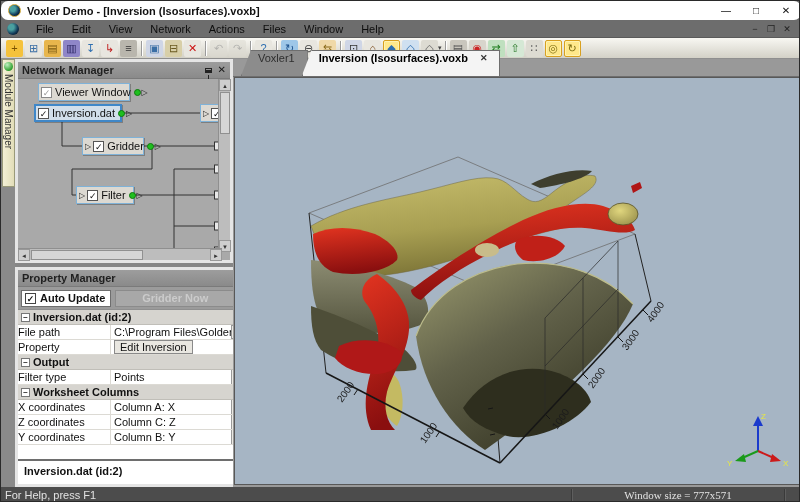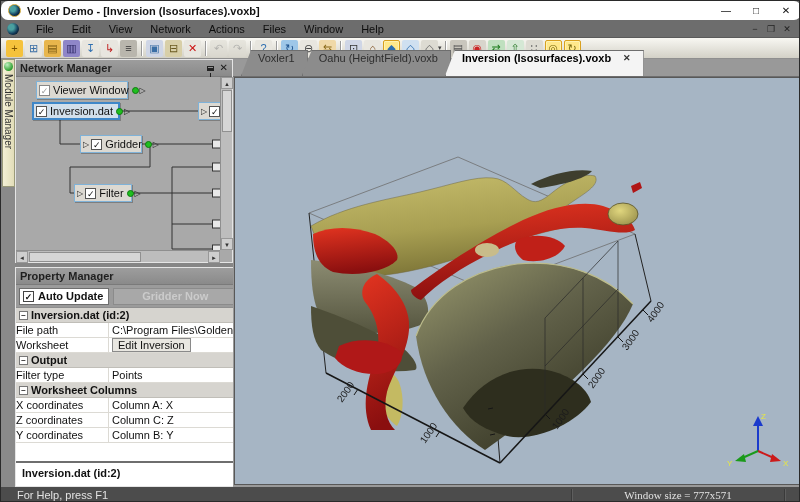--- a/index.html
+++ b/index.html
@@ -24,21 +24,21 @@
   .tbtn.disabled{opacity:.55;}
   .tsep{width:1px;height:15px;background:#9a9a9a;margin:0 3px;box-shadow:1px 0 0 #fff;}
   .caret{font-size:7px;color:#444;margin-left:-1px;}
   
   .content{position:absolute;left:0;top:58px;width:800px;height:428px;background:#868686;}
   .dockstrip{position:absolute;left:0;top:0;width:14px;height:428px;background:#8a8a8a;}
   .modtab{position:absolute;left:1px;top:0;width:13px;height:128px;background:linear-gradient(90deg,#f4f0d6,#e2ddb8);border:1px solid #9a9a7a;display:flex;flex-direction:column;align-items:center;}
   .modtab .sphere{width:9px;height:9px;border-radius:50%;margin:2px 0 3px;background:radial-gradient(circle at 35% 30%,#bff0bf,#2f9f2f 70%,#156015);}
   .modtab .vtext{writing-mode:vertical-rl;font-size:10px;color:#333;letter-spacing:0px;}
   
-  .panel{position:absolute;background:#a9a9a9;border:1px solid #e5e5e5;}
+  .panel{position:absolute;background:#a9a9a9;border:3px solid #e5e5e5;}
   .phead{height:17px;background:linear-gradient(#9d9d9d,#8a8a8a);display:flex;align-items:center;padding:0 4px;border-bottom:1px solid #7a7a7a;}
   .phead .ptitle{font-size:11px;font-weight:bold;color:#1f1f1f;}
   .phead .ptools{margin-left:auto;display:flex;align-items:center;gap:6px;}
   .pin{width:7px;height:5px;border:1px solid #222;border-bottom:3px solid #222;position:relative;}
   .pin:after{content:"";position:absolute;left:2px;top:6px;width:1px;height:4px;background:#222;}
   .px{font-size:10px;color:#1a1a1a;line-height:10px;}
   
   .netcanvas{position:absolute;left:0;top:17px;width:204px;height:173px;background:#a9a9a9;overflow:hidden;}
   .node{position:absolute;height:18px;background:#dcd9d2;border:1px solid #7fb2d8;display:flex;align-items:center;padding:0 2px;box-shadow:1px 1px 0 rgba(0,0,0,.25);}
   .node.selected{border:2px solid #3f87c8;background:#d2dfeb;}
@@ -75,21 +75,21 @@
   .desc{position:absolute;left:0;bottom:0;right:0;height:25px;background:#fff;border-top:2px solid #6e6e6e;font-size:11px;font-weight:bold;color:#111;padding:4px 6px;}
   
   .docarea{position:absolute;left:232px;top:0;width:568px;height:428px;background:#999;}
   .dtabbar{position:absolute;left:0;top:0;width:568px;height:18px;background:#999;display:flex;align-items:flex-end;padding-left:8px;border-bottom:1px solid #6e6e6e;}
   .dtab{height:26px;background:#8c8c8c;border:1px solid #6e6e6e;border-bottom:none;font-size:11px;color:#2e2e2e;padding:0 12px 8px 16px;line-height:15px;clip-path:polygon(10px 0,100% 0,100% 100%,0 100%);margin-right:-6px;white-space:nowrap;text-align:center;}
   .dtab.active{background:#f4f4f4;color:#000;font-weight:bold;z-index:2;display:flex;gap:12px;}
   .dtab .tclose{font-size:9px;color:#333;}
   .viewport{position:absolute;left:1px;top:18px;width:566px;height:408px;background:#a6b5c4;border:1px solid #585858;}
   
   .statusbar{position:absolute;left:0;top:486px;width:800px;height:16px;background:#4c4c4c;display:flex;align-items:center;color:#e2e2e2;font-size:11px;}
-  .st-l{padding-left:16px;flex:1;}
+  .st-l{padding-left:4px;flex:1;}
   .st-div{width:1px;height:12px;background:#3a3a3a;box-shadow:1px 0 0 #5e5e5e;}
   .st-r{width:212px;text-align:center;font-family:Liberation Serif, serif;}
   .st-grip{width:16px;}
 </style>
 </head>
 <body>
 
 <div id="app">
 
   <div class="titlebar">
@@ -267,21 +267,21 @@
               <span>Inversion.dat (id:2)</span>
             </div>
             <div class="prow">
               <div class="pcell-l">File path</div>
               <div class="pcell-v">
                 <span>C:\Program Files\Golden...</span>
                 <span class="brs">...</span>
               </div>
             </div>
             <div class="prow">
-              <div class="pcell-l">Worksheet</div>
+              <div class="pcell-l">Property</div>
               <div class="pcell-v">
                 <span class="wbtn2">Edit Inversion</span>
               </div>
             </div>
             <div class="pgroup">
               <span class="minus">−</span>
               <span>Output</span>
             </div>
             <div class="prow">
               <div class="pcell-l">Filter type</div>
@@ -321,21 +321,20 @@
           <div class="sbtn" style="width:11px;position:absolute;bottom:0;">▼</div>
         </div>
       </div>
       <div class="desc">Inversion.dat (id:2)</div>
     </div>
 
     <div class="docarea">
       <div class="dtabbar">
         <div id="doc-tabs" style="display:flex;align-items:flex-end;">
             <div class="dtab"><span>Voxler1</span></div>
-            <div class="dtab"><span>Oahu (HeightField).voxb</span></div>
             <div class="dtab active">
               <span>Inversion (Isosurfaces).voxb</span>
               <span class="tclose">✕</span>
             </div>
           </div>
       </div>
       <div class="viewport">
         <svg width="564" height="406" viewBox="0 0 564 406">
           <defs>
             <linearGradient id="khakiG" x1="0" y1="0" x2="0.3" y2="1">

